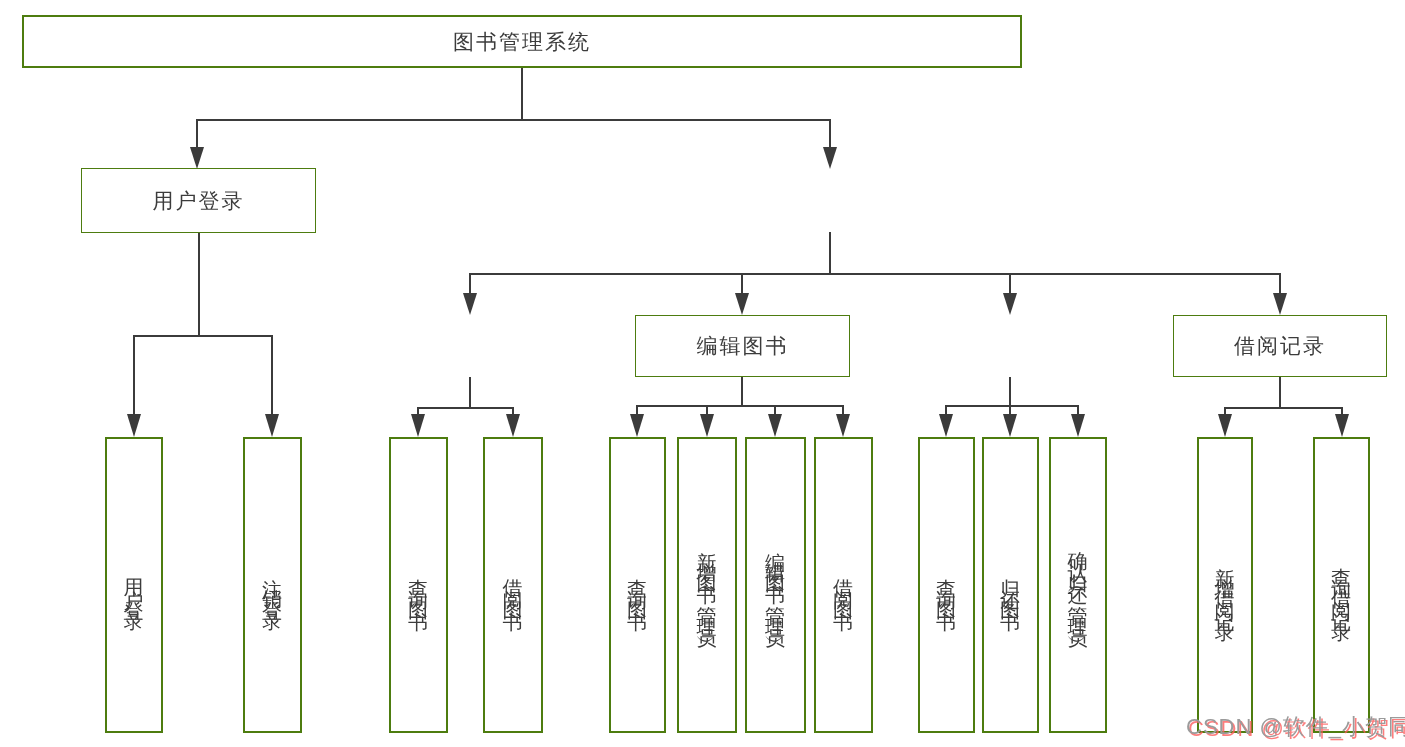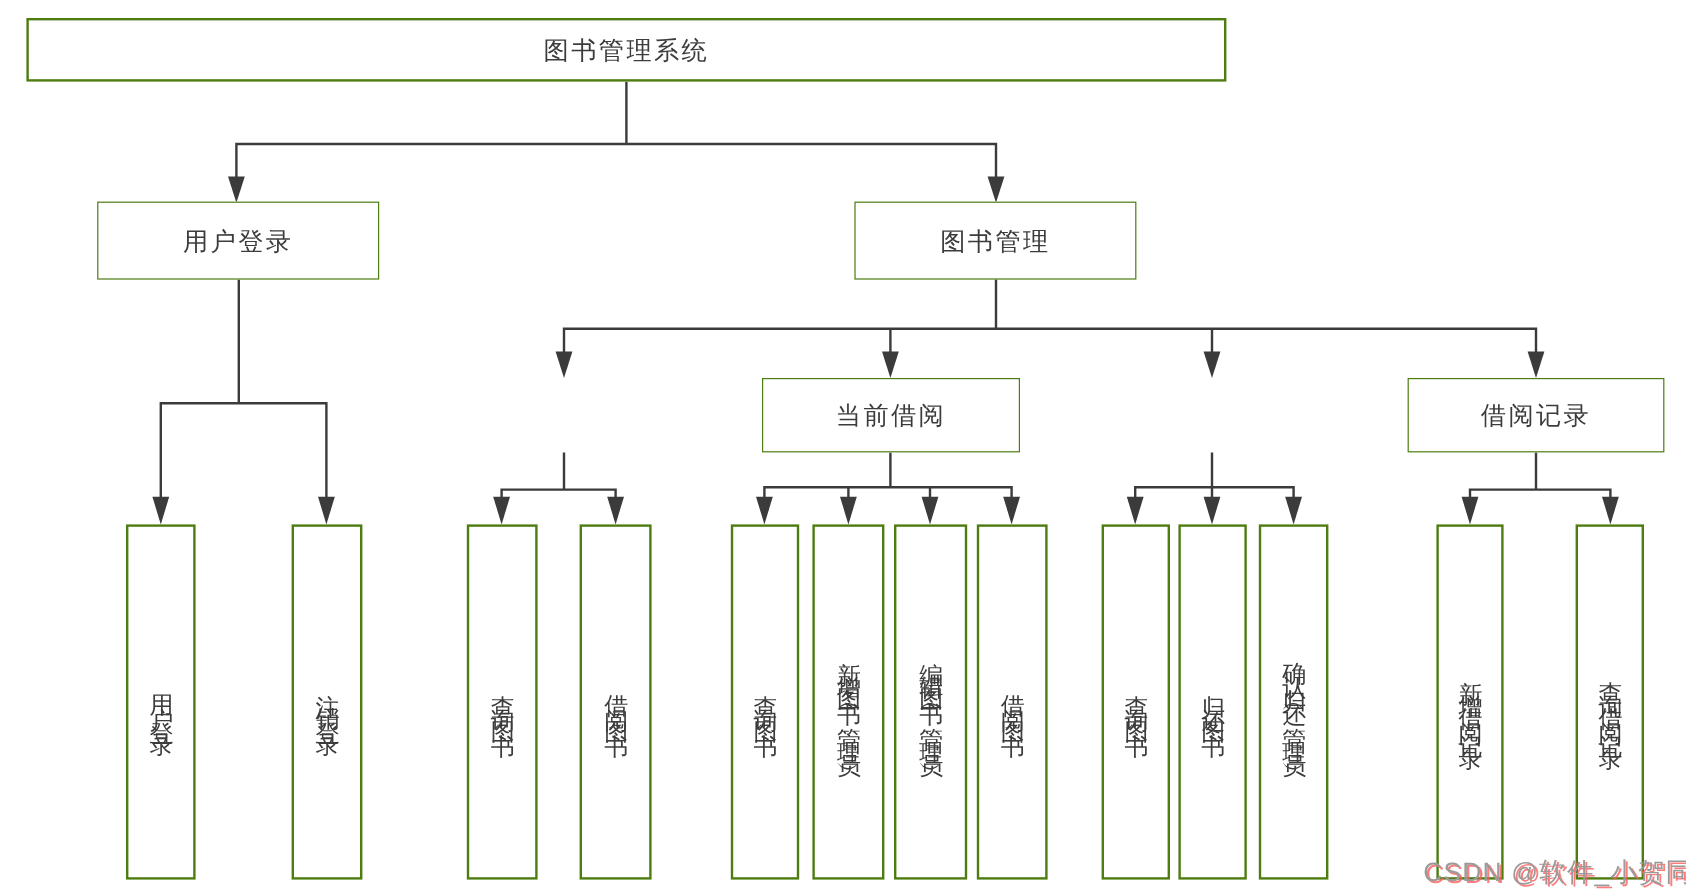--- a/index.html
+++ b/index.html
@@ -75,26 +75,23 @@
     </g>
   </svg>
 
   <div class="node root" style="left:22px; top:15px; width:1000px; height:53px;">
     <span class="hlabel">图书管理系统</span>
   </div>
 
   <div class="node" style="left:81px; top:168px; width:235px; height:65px;">
     <span class="hlabel">用户登录</span>
   </div>
-  <div class="node" style="left:712px; top:168px; width:235px; height:65px;">
-    <span class="hlabel">图书管理</span>
-  </div>
 
   <div class="node" style="left:635px; top:315px; width:215px; height:62px;">
-    <span class="hlabel">当前借阅</span>
+    <span class="hlabel">编辑图书</span>
   </div>
   <div class="node" style="left:1173px; top:315px; width:214px; height:62px;justify-content:center;">
     <span class="hlabel">借阅记录</span>
   </div>
 
   <div class="node leaf" style="left:105px; top:437px; width:58px; height:296px;">
     <span class="vlabel">用户登录</span>
   </div>
   <div class="node leaf" style="left:243px; top:437px; width:59px; height:296px;">
     <span class="vlabel">注销登录</span>

